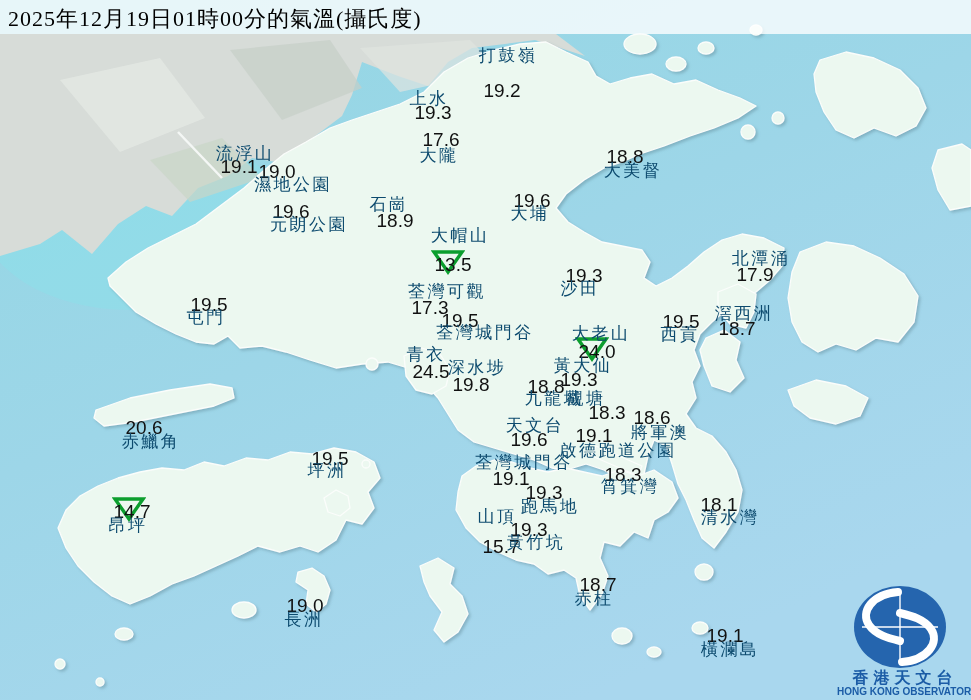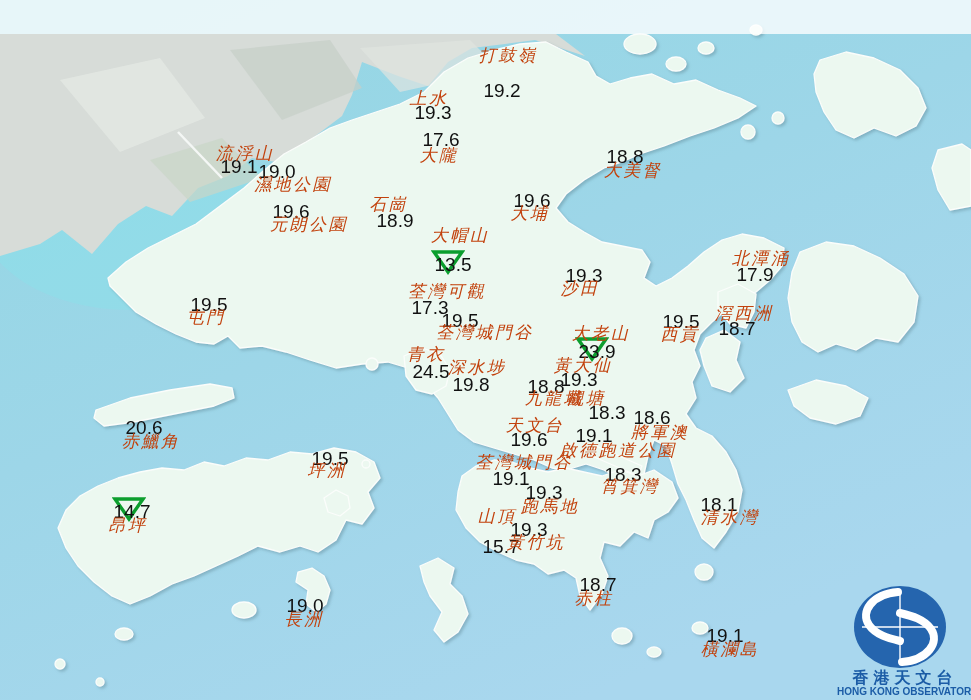--- a/index.html
+++ b/index.html
@@ -10,22 +10,22 @@
   svg.map{position:absolute;left:0;top:0;}
   .label-layer{position:absolute;left:0;top:0;width:100%;height:100%;}
   .temp{
     position:absolute;transform:translate(-50%,-50%);
     font-family:"Liberation Sans",sans-serif;
     font-size:19px;color:#111;white-space:nowrap;line-height:1;
   }
   .sname{
     position:absolute;transform:translate(-50%,-50%);
     font-family:"Liberation Serif","DejaVu Serif",serif;
-    font-size:17px;color:#c2410c;letter-spacing:2.5px;
-    white-space:nowrap;line-height:1;font-style:italic;
+    font-size:17px;color:#0c4a6e;letter-spacing:2.5px;
+    white-space:nowrap;line-height:1;
   }
   .marker{position:absolute;transform:translate(-50%,-50%);}
   .title-band{
     position:absolute;left:0;top:0;width:971px;height:34px;
     background:rgba(255,255,255,0.78);
   }
   .map-title{
     position:absolute;left:8px;top:4px;
     font-family:"Liberation Serif","DejaVu Serif",serif;
     font-size:22px;color:#000;letter-spacing:1px;white-space:nowrap;
@@ -162,21 +162,21 @@
       <div class="sname" style="left: 206px; top: 317px;">屯門</div>
       <div class="temp" style="left: 460px; top: 320px;">19.5</div>
       <div class="sname" style="left: 485px; top: 332px;">荃灣城門谷</div>
       <div class="temp" style="left: 681px; top: 321px;">19.5</div>
       <div class="sname" style="left: 680px; top: 334px;">西貢</div>
       <div class="temp" style="left: 737px; top: 328px;">18.7</div>
       <div class="sname" style="left: 744px; top: 313px;">滘西洲</div>
       <svg class="marker" width="34" height="26" style="left: 592px; top: 349px;">
         <path d="M3 3 L31 3 L17 23 Z" fill="none" stroke="#0c9e2e" stroke-width="3.4"></path>
       </svg>
-      <div class="temp" style="left: 597px; top: 351px;">23.9</div>
+      <div class="temp" style="left: 597px; top: 351px;">24.0</div>
       <div class="sname" style="left: 601px; top: 333px;">大老山</div>
       <div class="temp" style="left: 431px; top: 371px;">24.5</div>
       <div class="sname" style="left: 426px; top: 354px;">青衣</div>
       <div class="temp" style="left: 471px; top: 384px;">19.8</div>
       <div class="sname" style="left: 477px; top: 367px;">深水埗</div>
       <div class="temp" style="left: 579px; top: 379px;">19.3</div>
       <div class="sname" style="left: 583px; top: 365px;">黃大仙</div>
       <div class="temp" style="left: 546px; top: 386px;">18.8</div>
       <div class="sname" style="left: 554px; top: 398px;">九龍城</div>
       <div class="temp" style="left: 607px; top: 412px;">18.3</div>
@@ -215,14 +215,15 @@
       <div class="temp" style="left: 725px; top: 635px;">19.1</div>
       <div class="sname" style="left: 730px; top: 649px;">橫瀾島</div>
     </div>
 
   <div class="hko-logo">
     <div class="logo-zh">香港天文台</div>
     <div class="logo-en">HONG KONG OBSERVATORY</div>
   </div>
 
   <div class="title-band"></div>
+  <div class="map-title">2025年12月19日01時00分的氣溫(攝氏度)</div>
 
 </div>
 
 </body></html>

